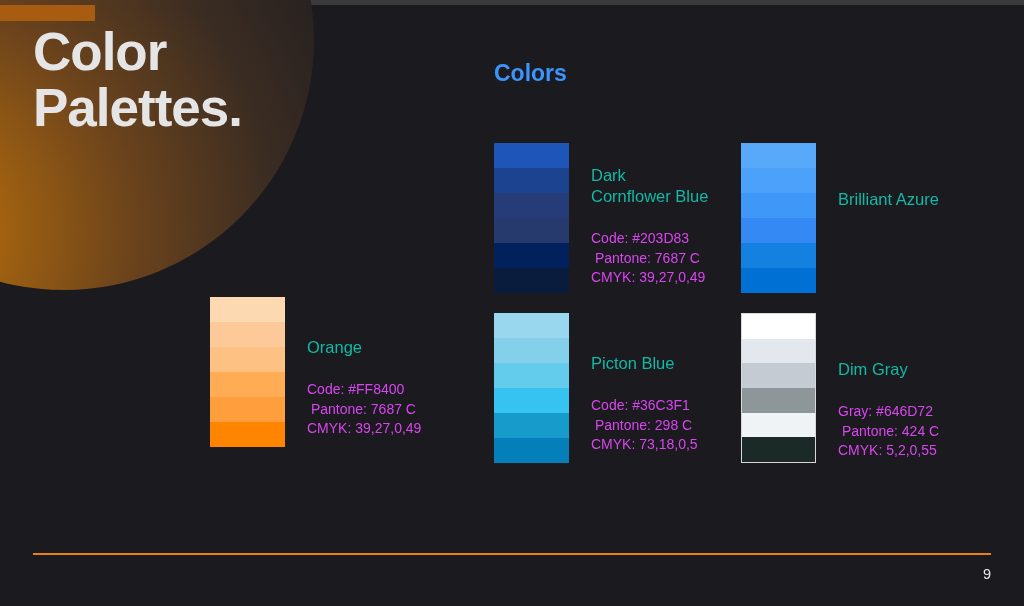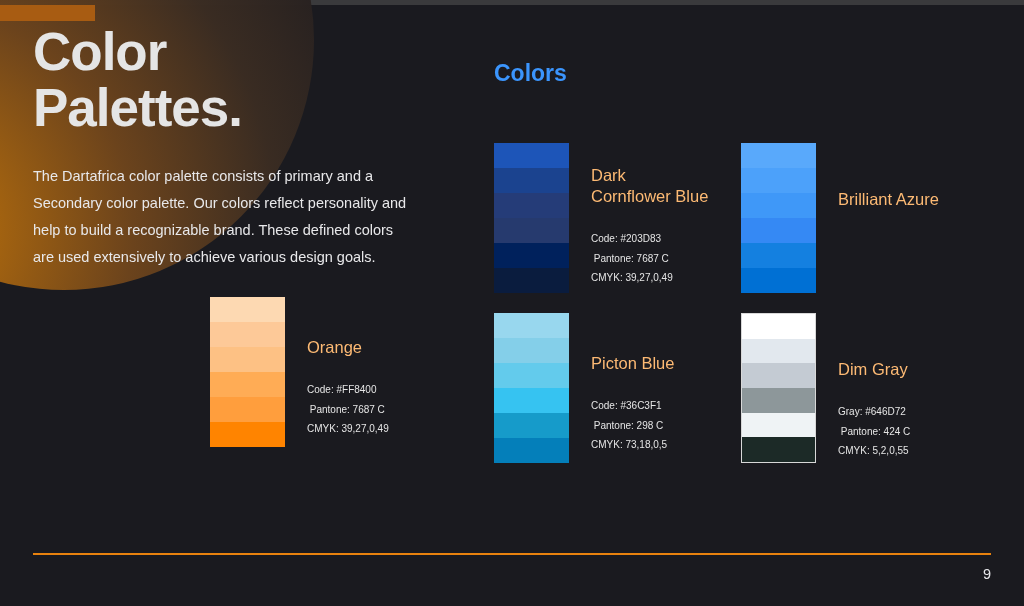--- a/index.html
+++ b/index.html
@@ -64,26 +64,26 @@
   .swatch {
     width:75px; height:150px;
     display:flex; flex-direction:column;
     flex:none;
   }
   .swatch .band { width:100%; flex:1 1 0; }
   .swatch.bordered { border:1px solid #d8d8d8; }
 
   .pal-info { margin-left:22px; padding-top:18px; }
   .pal-name {
-    color:#fdba74; font-size:16.5px; line-height:21px;
+    color:#14b8a6; font-size:16.5px; line-height:21px;
     white-space:pre-line;
   }
   .pal-specs {
     margin-top:22px;
-    color:#e5e5e5; font-size:10px; line-height:19.5px;
+    color:#d946ef; font-size:14px; line-height:19.5px;
   }
   .pal-specs div { white-space:pre; }
 
   
   #pal-dark-cornflower-blue { left:494px; top:143px; }
   #pal-brilliant-azure      { left:741px; top:143px; }
   #pal-orange               { left:210px; top:297px; }
   #pal-picton-blue          { left:494px; top:313px; }
   #pal-dim-gray             { left:741px; top:313px; }
 
@@ -114,21 +114,20 @@
 
   <div class="top-strip"></div>
   <div class="deco-circle"></div>
   <div class="deco-bar"></div>
 
   <h1 class="title" style="color: #e5e5e5;">
     <span>Color</span>
     <span class="line2">Palettes.</span>
   </h1>
 
-  <p class="body-copy">The Dartafrica color palette consists of primary and a Secondary color palette. Our colors reflect personality and help to build a recognizable brand. These defined colors are used extensively to achieve various design goals.</p>
 
   <h2 class="section-heading" style="color: rgb(59, 149, 253);">Colors</h2>
 
   <div class="palette" id="pal-dark-cornflower-blue">
     <div class="swatch">
       <div class="band" style="background: rgb(29, 85, 184);"></div>
       <div class="band" style="background: rgb(27, 67, 143);"></div>
       <div class="band" style="background: rgb(37, 60, 120);"></div>
       <div class="band" style="background: rgb(38, 58, 110);"></div>
       <div class="band" style="background: rgb(0, 33, 92);"></div>

